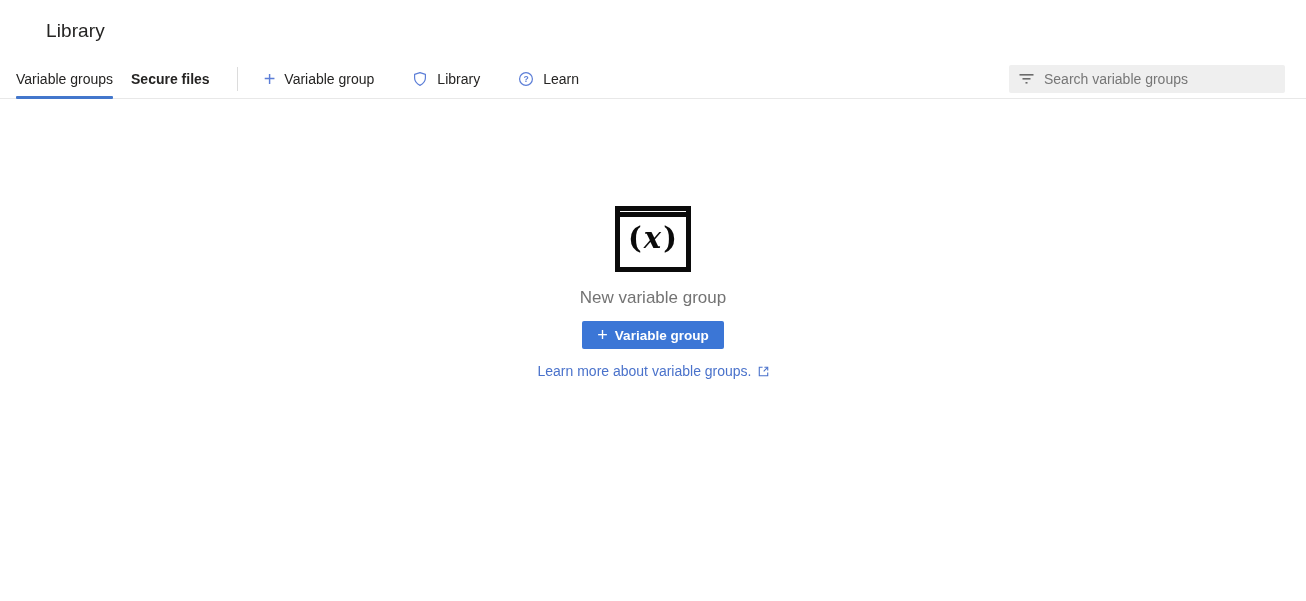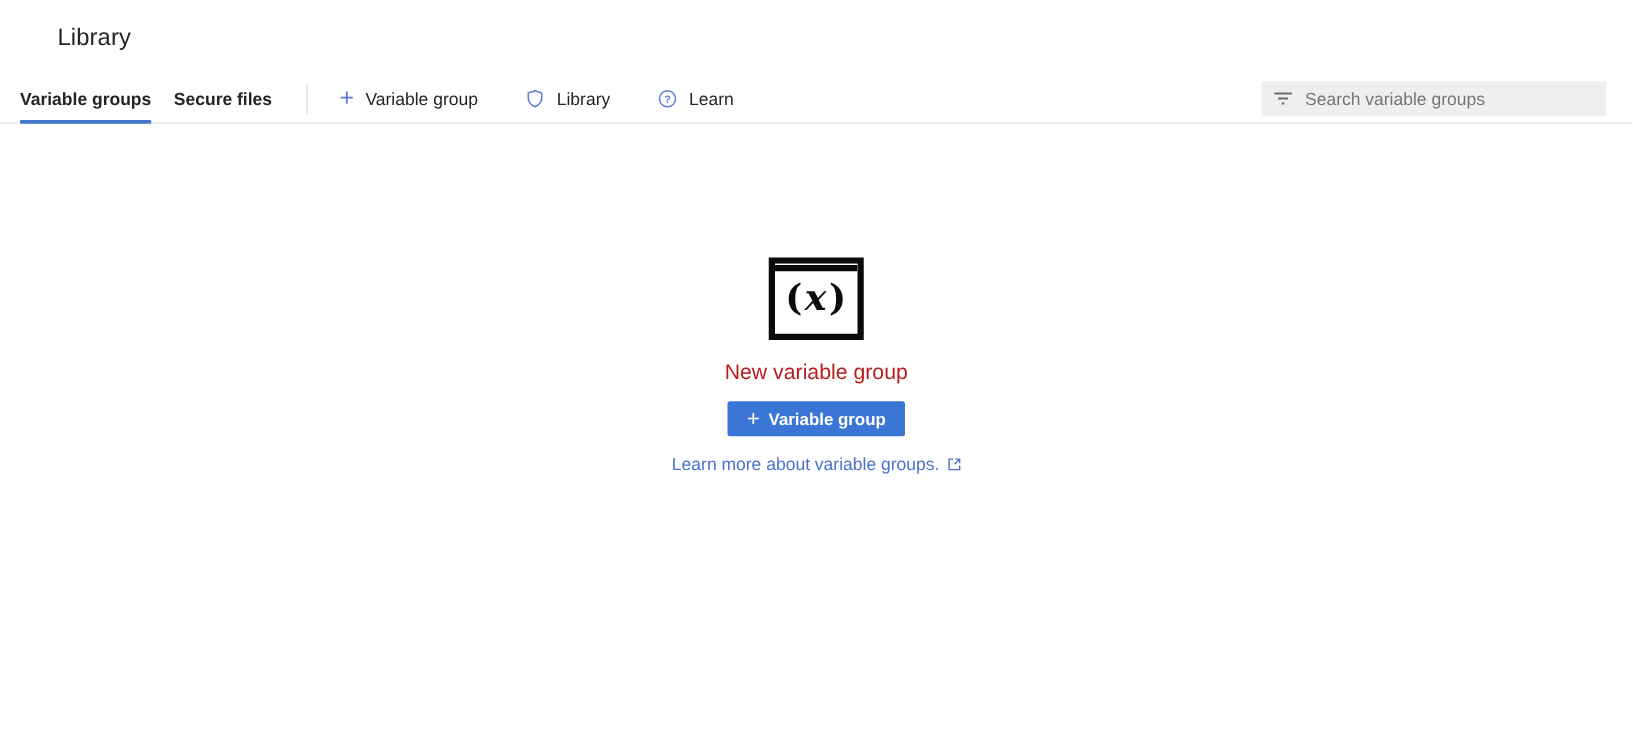--- a/index.html
+++ b/index.html
@@ -32,21 +32,21 @@
     display: flex;
     align-items: center;
     position: relative;
     font-size: 14px;
     color: var(--text_dark, #252423);
     cursor: pointer;
     white-space: nowrap;
     font-weight: bold;
   }
   .tab + .tab { margin-left: 18px; }
-  .tab.active { font-weight: 700; text-align: center; }
+  .tab.active { font-weight: 400; text-align: center; }
   .tab.active::after {
     content: "";
     position: absolute;
     left: 0; right: 0; bottom: -1px;
     height: 3px;
     background: var(--tab_underline, #4377cc);
     border-radius: 1px;
   }
   .vdivider {
     width: 1px; height: 24px;
@@ -120,21 +120,21 @@
     font-weight: 700;
     color: #0b0b0b;
     letter-spacing: 1px;
     padding-bottom: 3px;
   }
   .vg-icon .content .var-x { font-style: italic; padding: 0 1px; }
   .es-title {
     margin-top: 16px;
     font-size: 17px;
     font-weight: 500;
-    color: #b91c1c;
+    color: #737373;
   }
   .es-desc {
     margin-top: 11px;
     font-size: 14px;
     line-height: 17px;
     text-align: center;
     color: #201f1e;
   }
   .primary-btn {
     margin-top: 13px;

